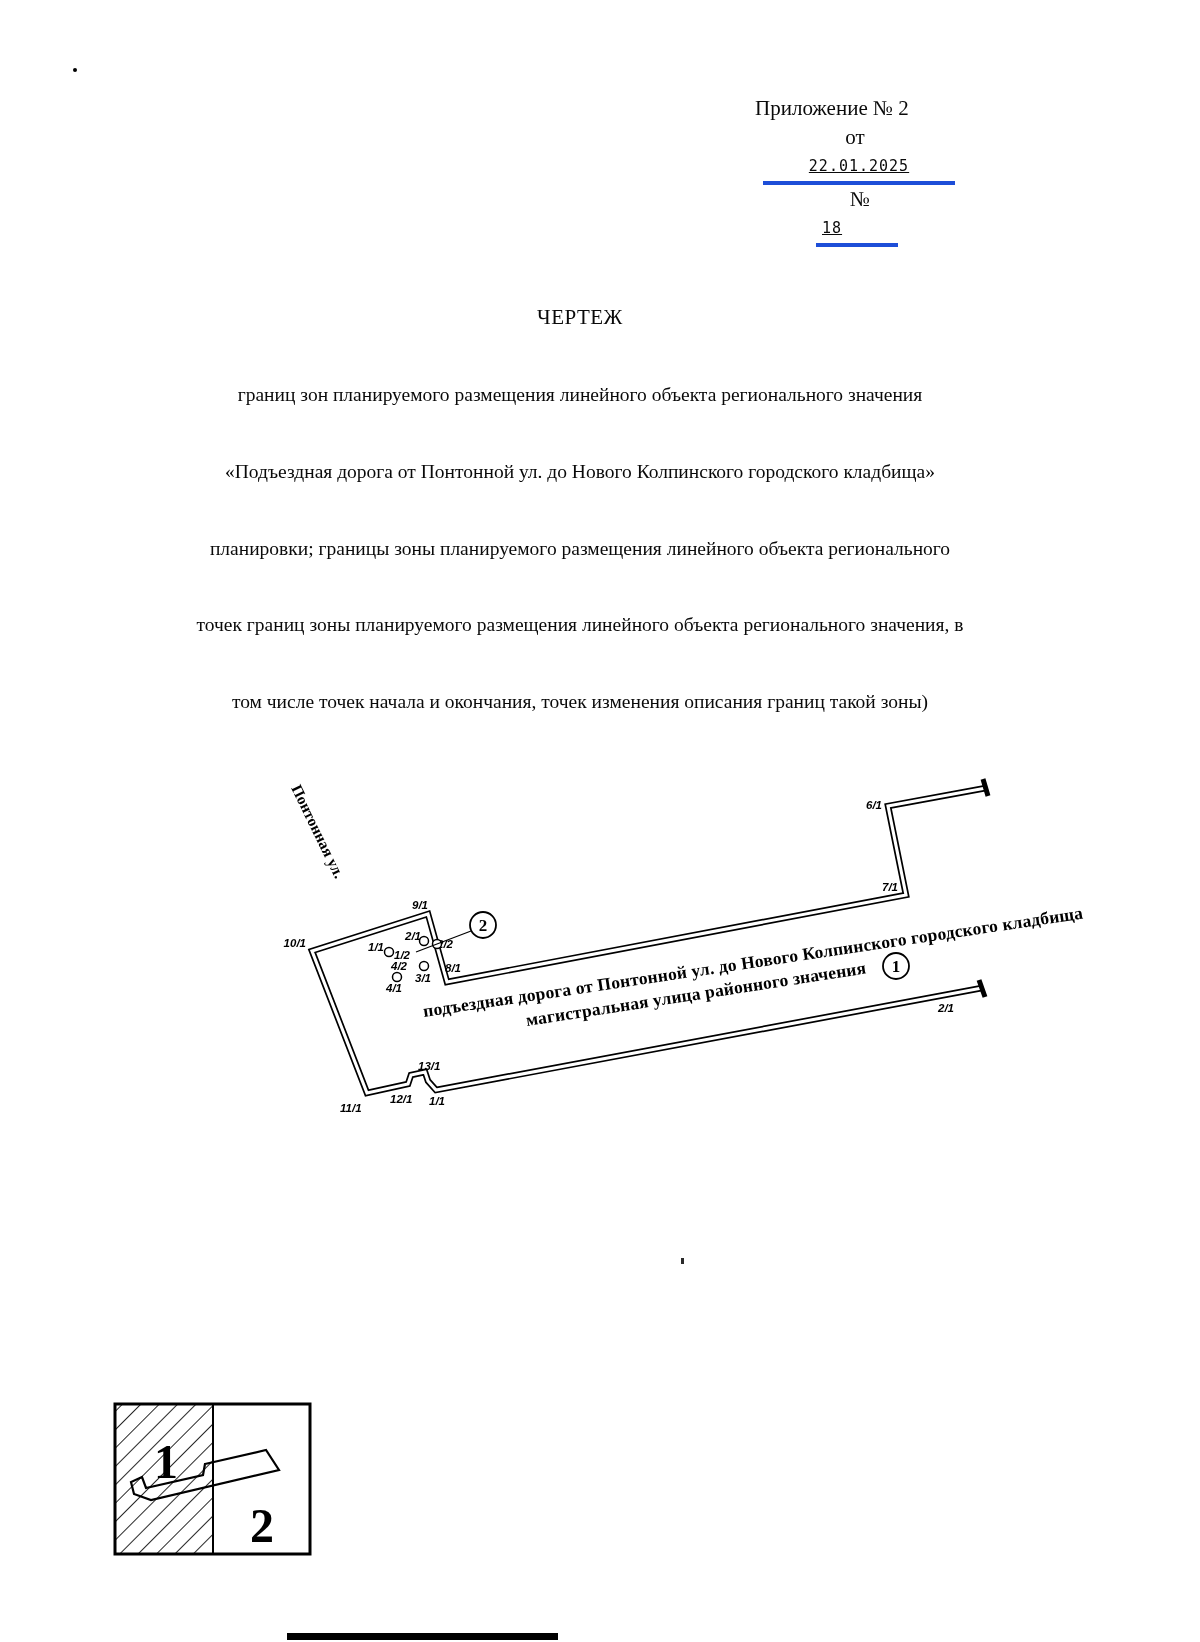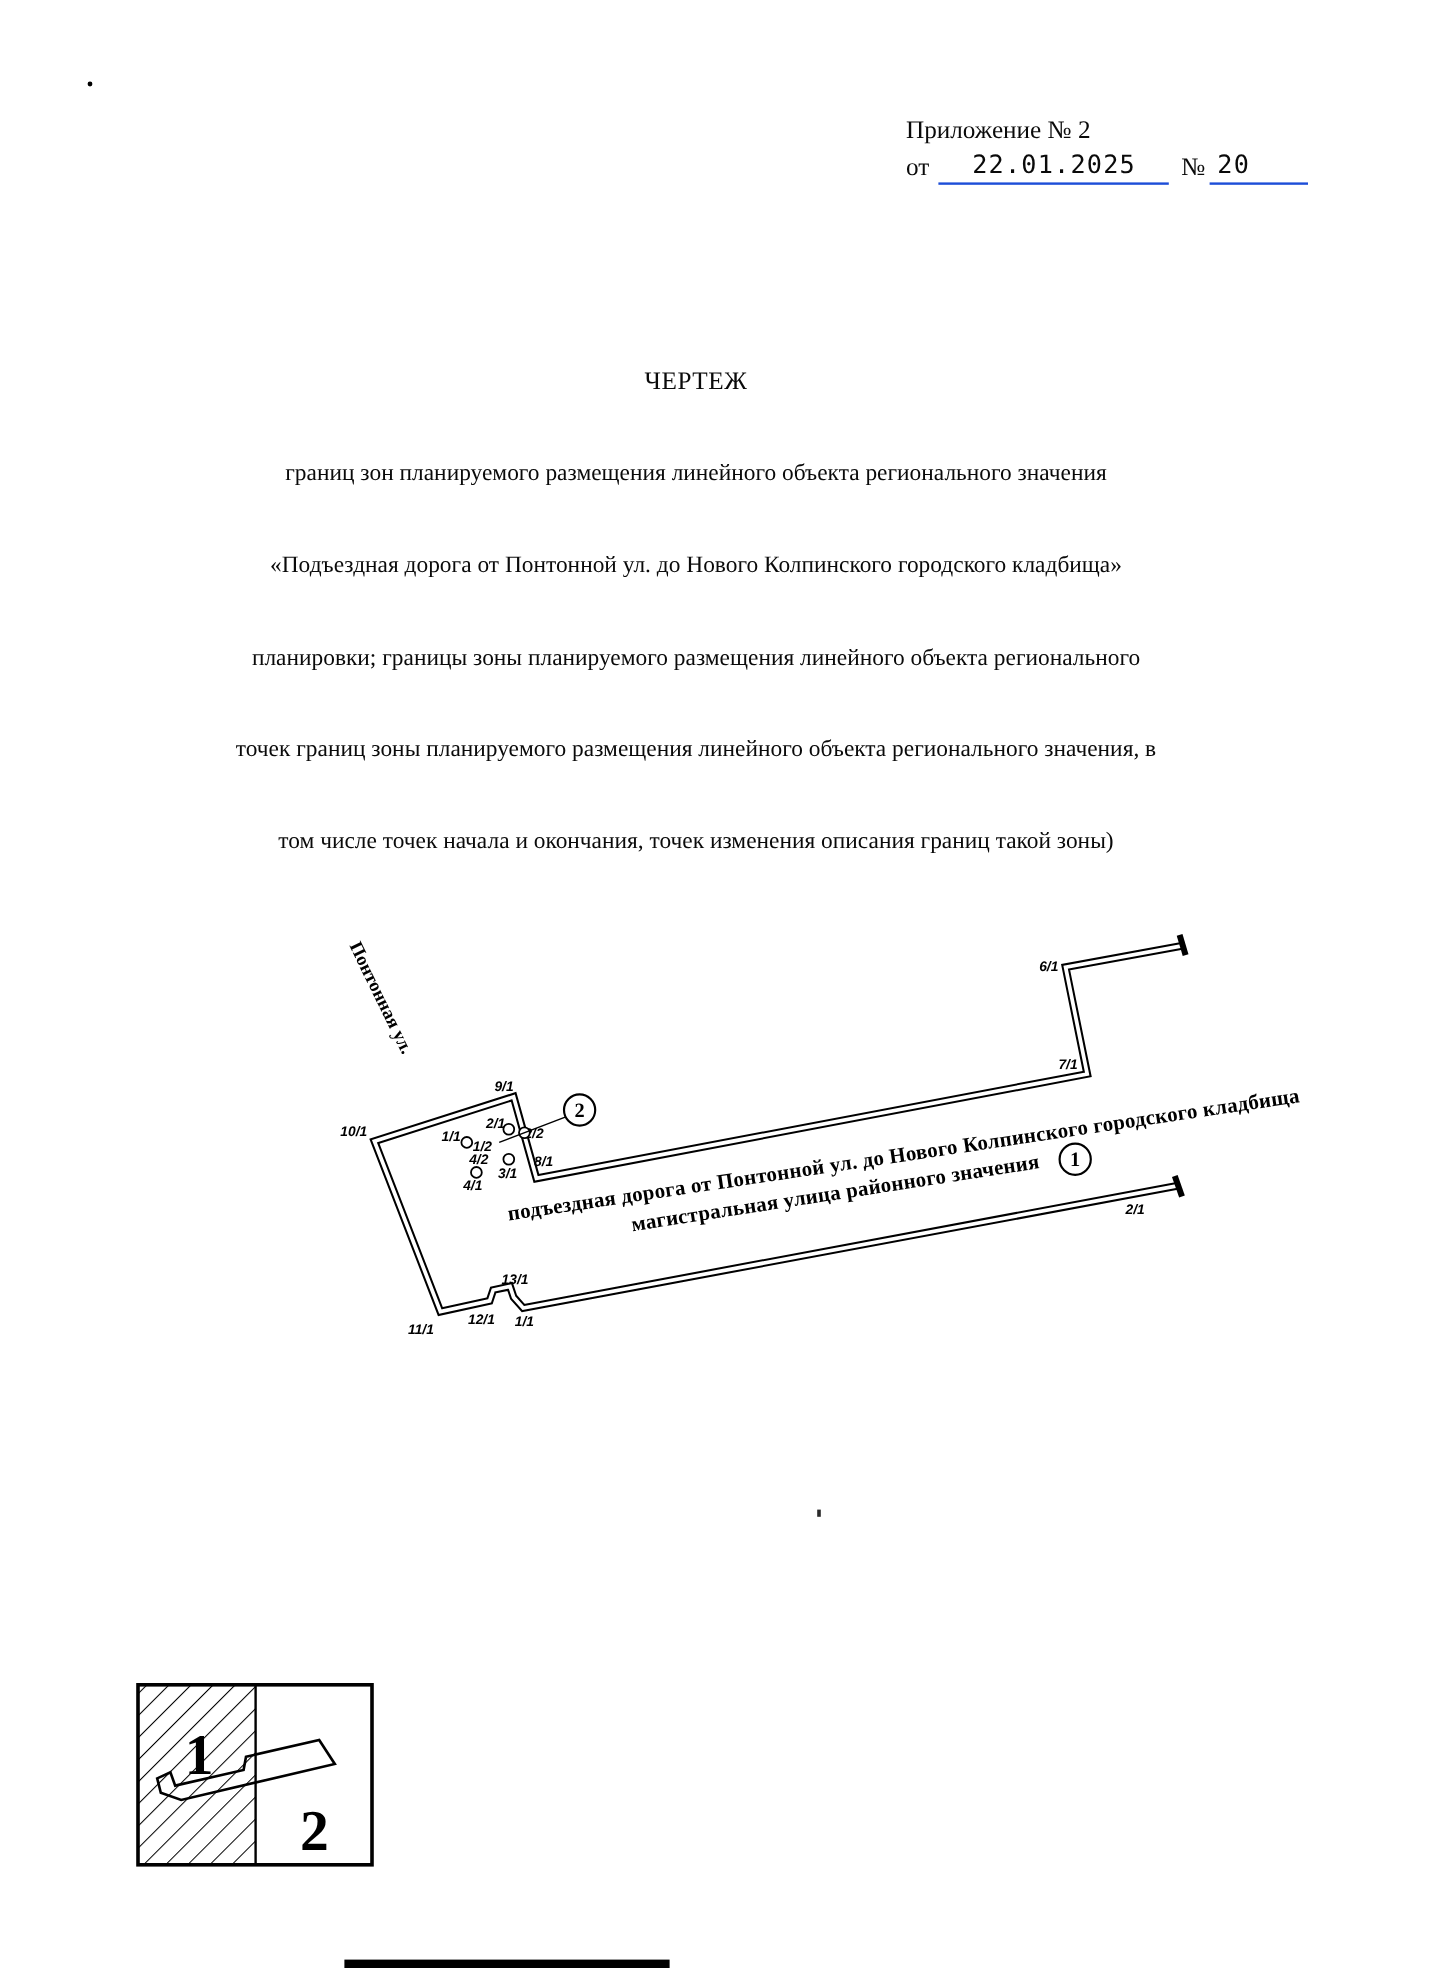--- a/index.html
+++ b/index.html
@@ -9,26 +9,26 @@
     background:#ffffff;
     font-family:"Liberation Serif","DejaVu Serif",serif;
     color:#0a0a0a;
     overflow:hidden;
   }
   
   .annex{
     position:absolute;left:755px;top:94px;
     font-size:21px;line-height:29px;white-space:nowrap;
   }
-  .annex-row{display:flex;align-items:flex-end;}
+  .annex-row{display:flex;align-items:center;flex-direction:column;}
   .blank{
     display:inline-block;
-    border-bottom:2px solid #1d4ed8;
+    border-bottom:4px solid #1d4ed8;
     font-family:"DejaVu Sans Mono",monospace;
-    font-size:21px;letter-spacing:1px;
+    font-size:15px;letter-spacing:1px;text-decoration:underline;
   }
   .blank-date{width:192px;text-align:center;margin-left:8px;}
   .no-sign{margin-left:10px;}
   .blank-no{width:76px;text-align:left;padding-left:6px;margin-left:4px;}
   
   .title-block{
     position:absolute;left:0;top:254px;width:1160px;
     text-align:center;font-weight:normal;
     font-size:19.5px;line-height:25.6px;
     white-space:pre-wrap;
@@ -61,21 +61,21 @@
 <body>
 
 <div class="page">
 
   <div class="annex">
     <div>Приложение № 2</div>
     <div class="annex-row">
       <span>от</span>
       <span class="blank blank-date">22.01.2025</span>
       <span class="no-sign">№</span>
-      <span class="blank blank-no">20</span>
+      <span class="blank blank-no">18</span>
     </div>
   </div>
 
   <div class="title-block">
     <div class="title-heading">ЧЕРТЕЖ</div>
     <div class="title-line">границ зон планируемого размещения линейного объекта регионального значения</div>
     <div class="title-line">«Подъездная дорога от Понтонной ул. до Нового Колпинского городского кладбища»</div>
     <div class="title-line">планировки; границы зоны планируемого размещения линейного объекта регионального</div>
     <div class="title-line">точек границ зоны планируемого размещения линейного объекта регионального значения, в</div>
     <div class="title-line">том числе точек начала и окончания, точек изменения описания границ такой зоны)</div>

